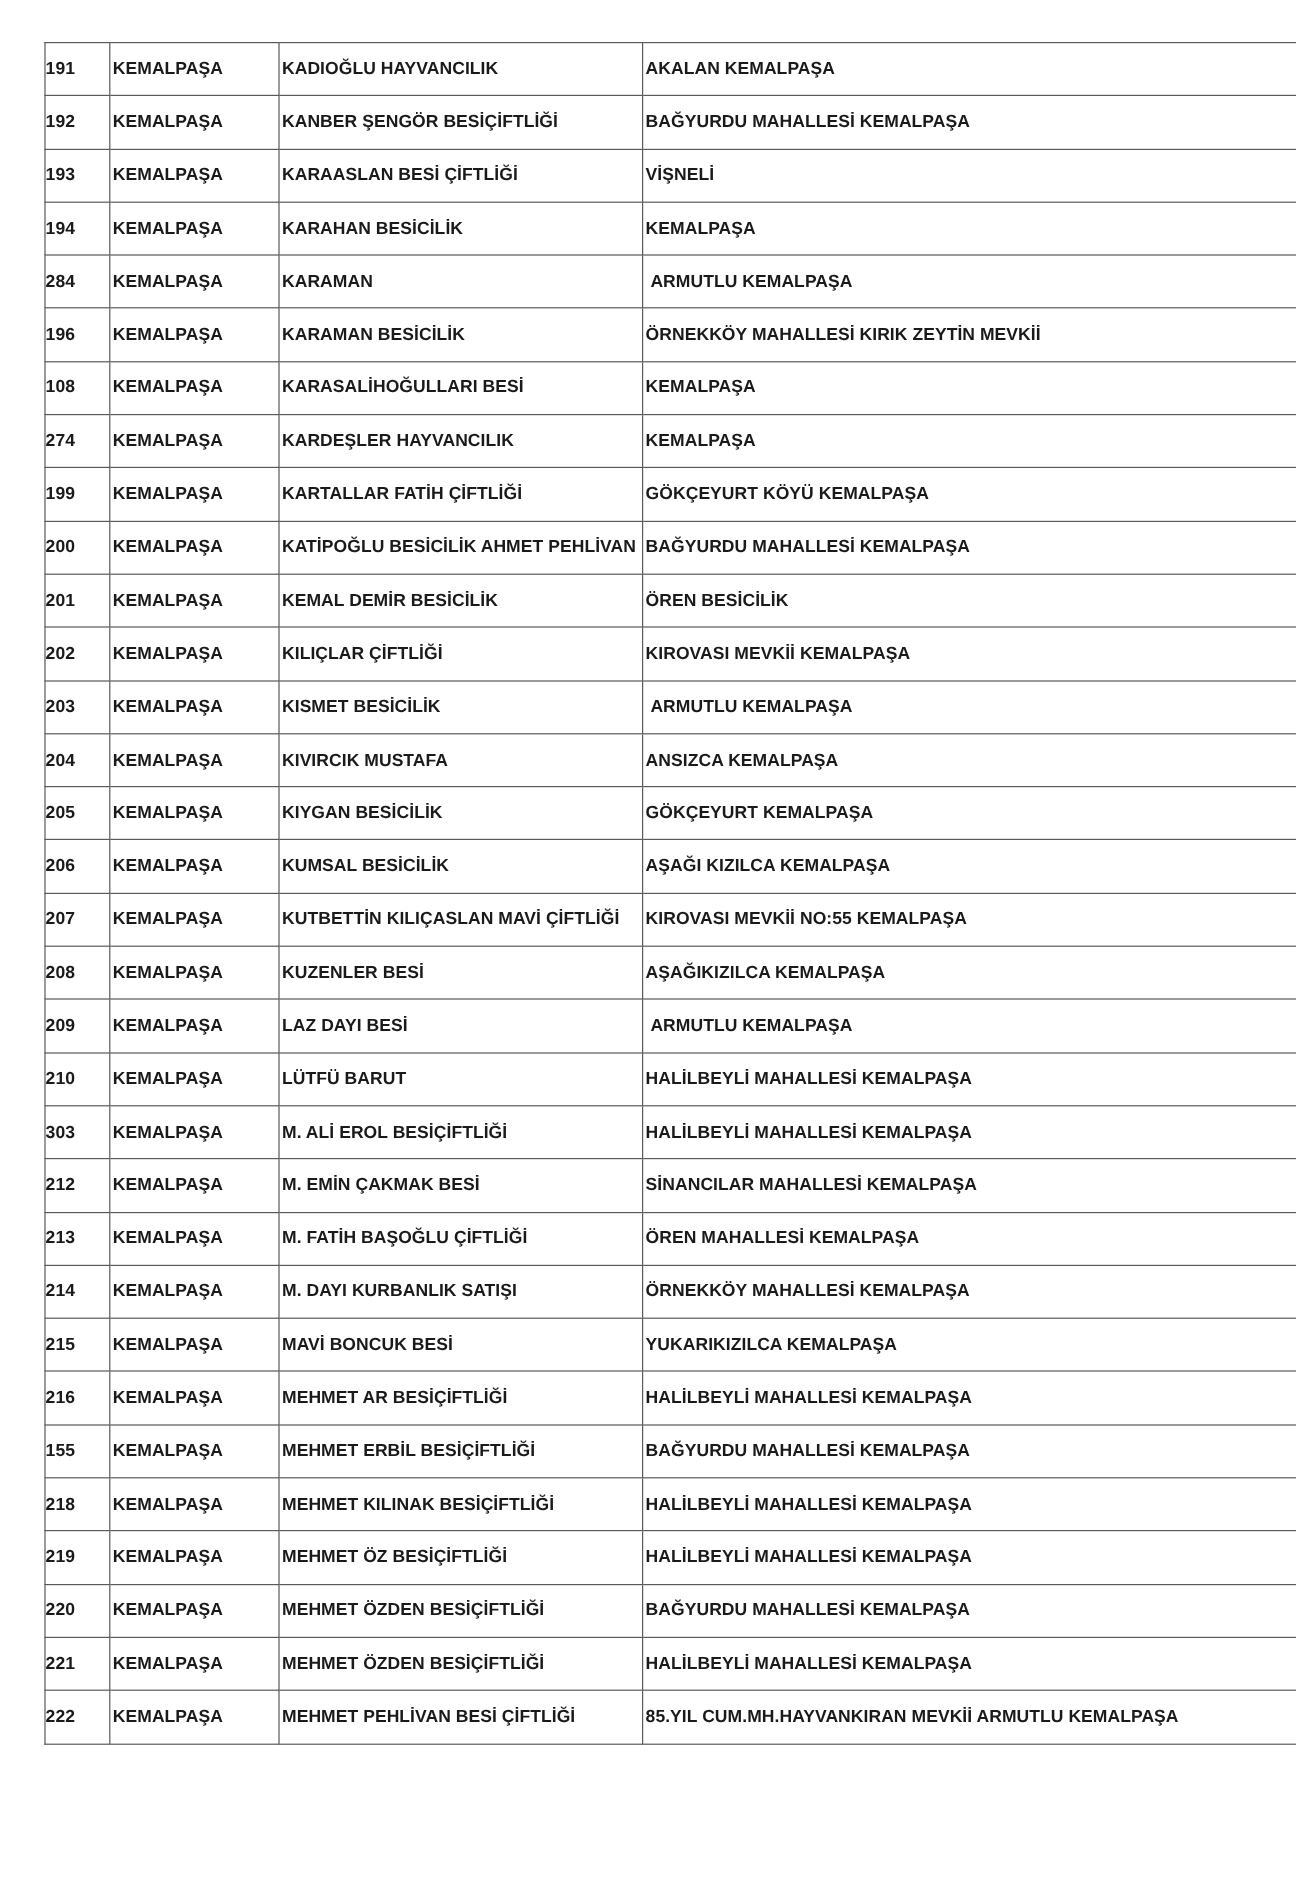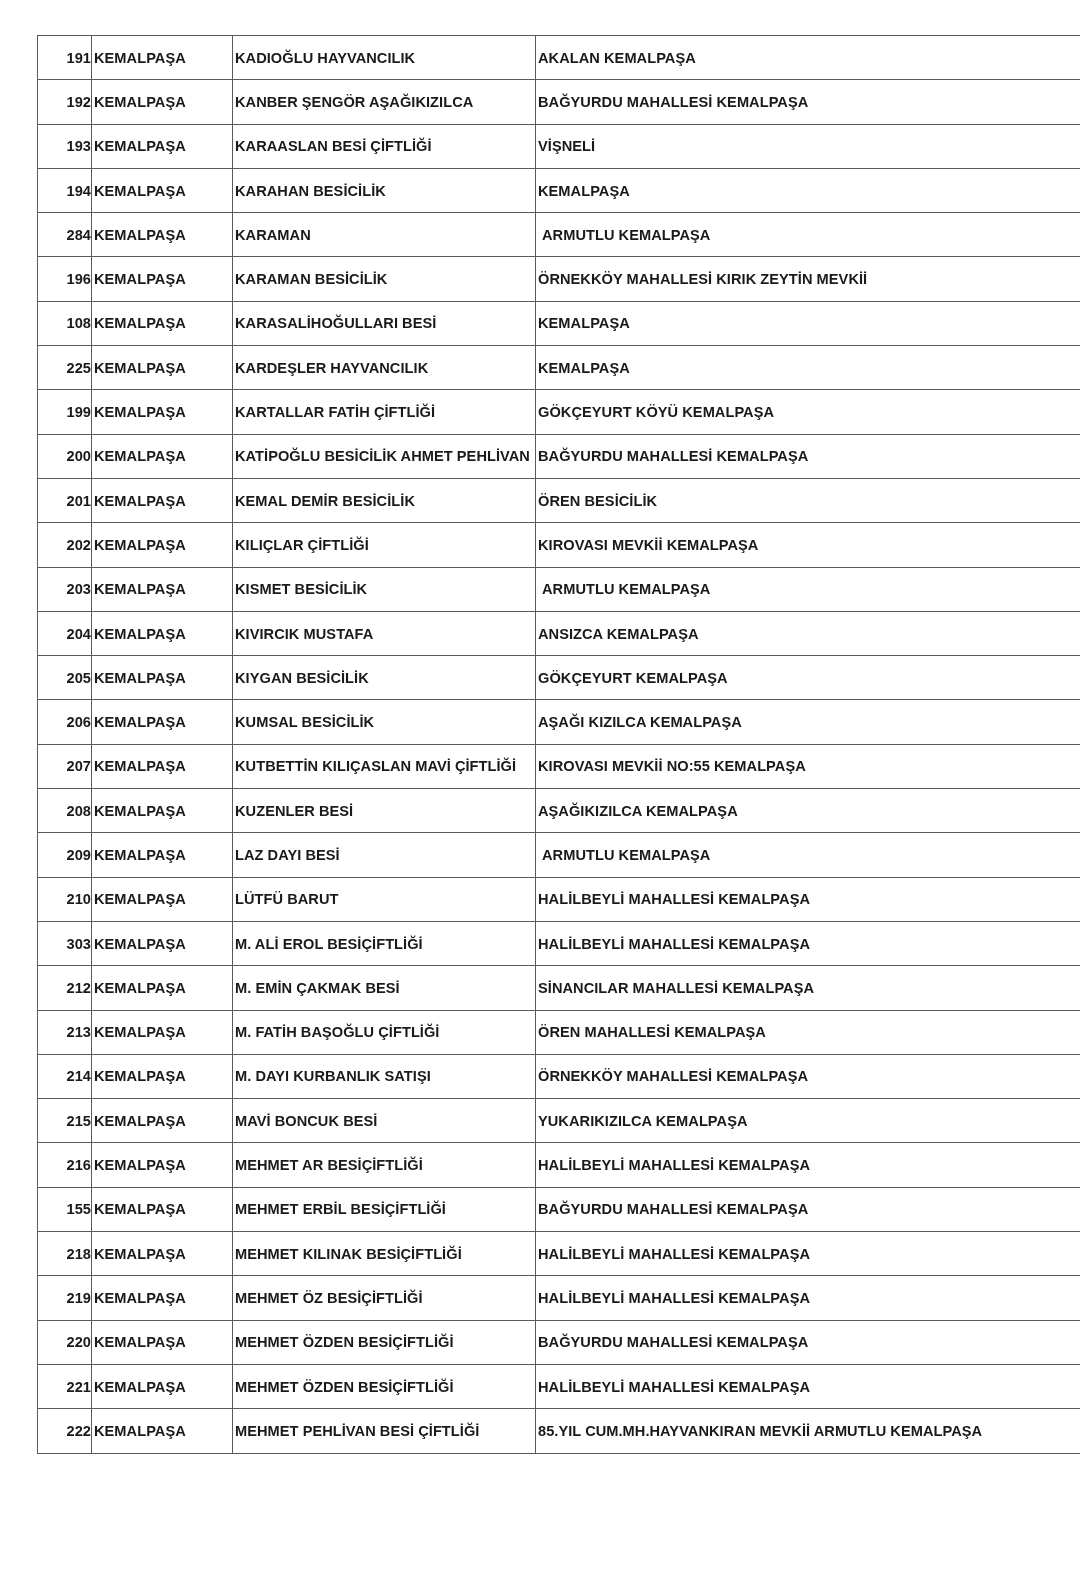--- a/index.html
+++ b/index.html
@@ -36,21 +36,21 @@
       padding: 0 0 0 2px;
       font-size: 14.6px;
       font-weight: bold;
       line-height: 16px;
       vertical-align: middle;
       white-space: nowrap;
       overflow: hidden;
       letter-spacing: 0.05px;
     }
     table.list td.no {
-      text-align: right;
+      text-align: left;
       padding: 0;
     }
     table.list td.name.wrap {
       white-space: normal;
       line-height: 16px;
     }
     table.list td.addr.indent {
       padding-left: 6px;
     }
   </style>
@@ -69,21 +69,21 @@
 
     <tr>
         <td class="no">191</td>
         <td class="dist">KEMALPAŞA</td>
         <td class="name">KADIOĞLU HAYVANCILIK</td>
         <td class="addr">AKALAN KEMALPAŞA</td>
       </tr>
         <tr>
         <td class="no">192</td>
         <td class="dist">KEMALPAŞA</td>
-        <td class="name">KANBER ŞENGÖR AŞAĞIKIZILCA</td>
+        <td class="name">KANBER ŞENGÖR BESİÇİFTLİĞİ</td>
         <td class="addr">BAĞYURDU MAHALLESİ KEMALPAŞA</td>
       </tr>
         <tr>
         <td class="no">193</td>
         <td class="dist">KEMALPAŞA</td>
         <td class="name">KARAASLAN BESİ ÇİFTLİĞİ</td>
         <td class="addr">VİŞNELİ</td>
       </tr>
         <tr>
         <td class="no">194</td>
@@ -103,21 +103,21 @@
         <td class="name">KARAMAN BESİCİLİK</td>
         <td class="addr">ÖRNEKKÖY MAHALLESİ KIRIK ZEYTİN MEVKİİ</td>
       </tr>
         <tr>
         <td class="no">108</td>
         <td class="dist">KEMALPAŞA</td>
         <td class="name">KARASALİHOĞULLARI BESİ</td>
         <td class="addr">KEMALPAŞA</td>
       </tr>
         <tr>
-        <td class="no">225</td>
+        <td class="no">274</td>
         <td class="dist">KEMALPAŞA</td>
         <td class="name">KARDEŞLER HAYVANCILIK</td>
         <td class="addr">KEMALPAŞA</td>
       </tr>
         <tr>
         <td class="no">199</td>
         <td class="dist">KEMALPAŞA</td>
         <td class="name">KARTALLAR FATİH ÇİFTLİĞİ</td>
         <td class="addr">GÖKÇEYURT KÖYÜ KEMALPAŞA</td>
       </tr>

